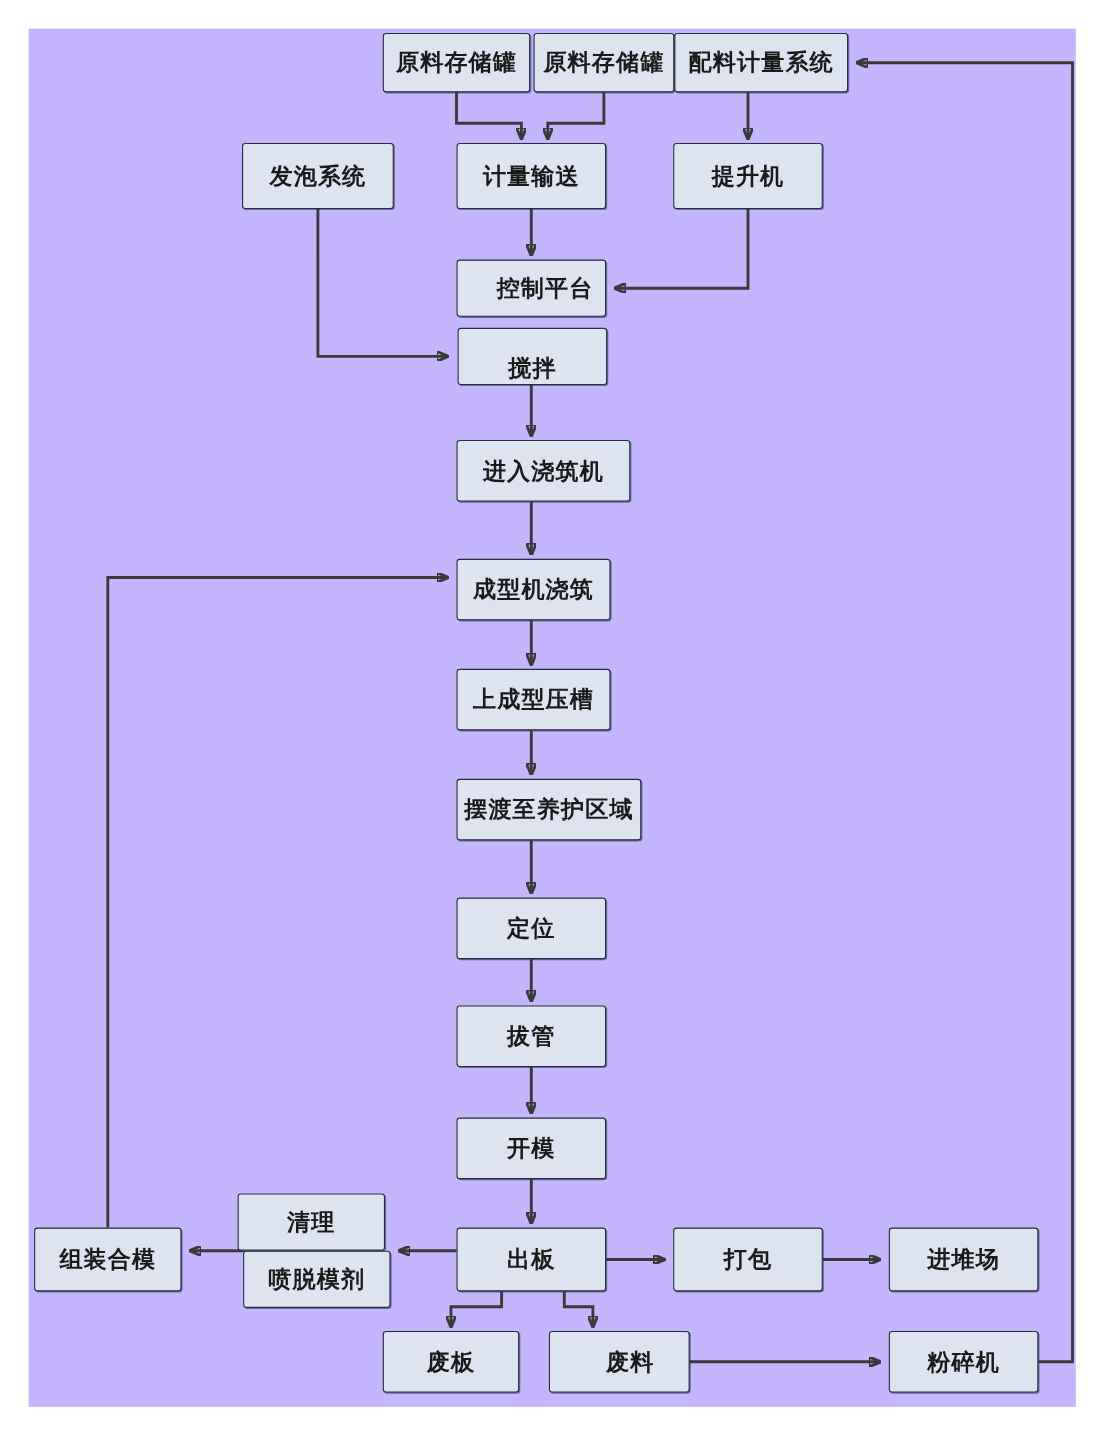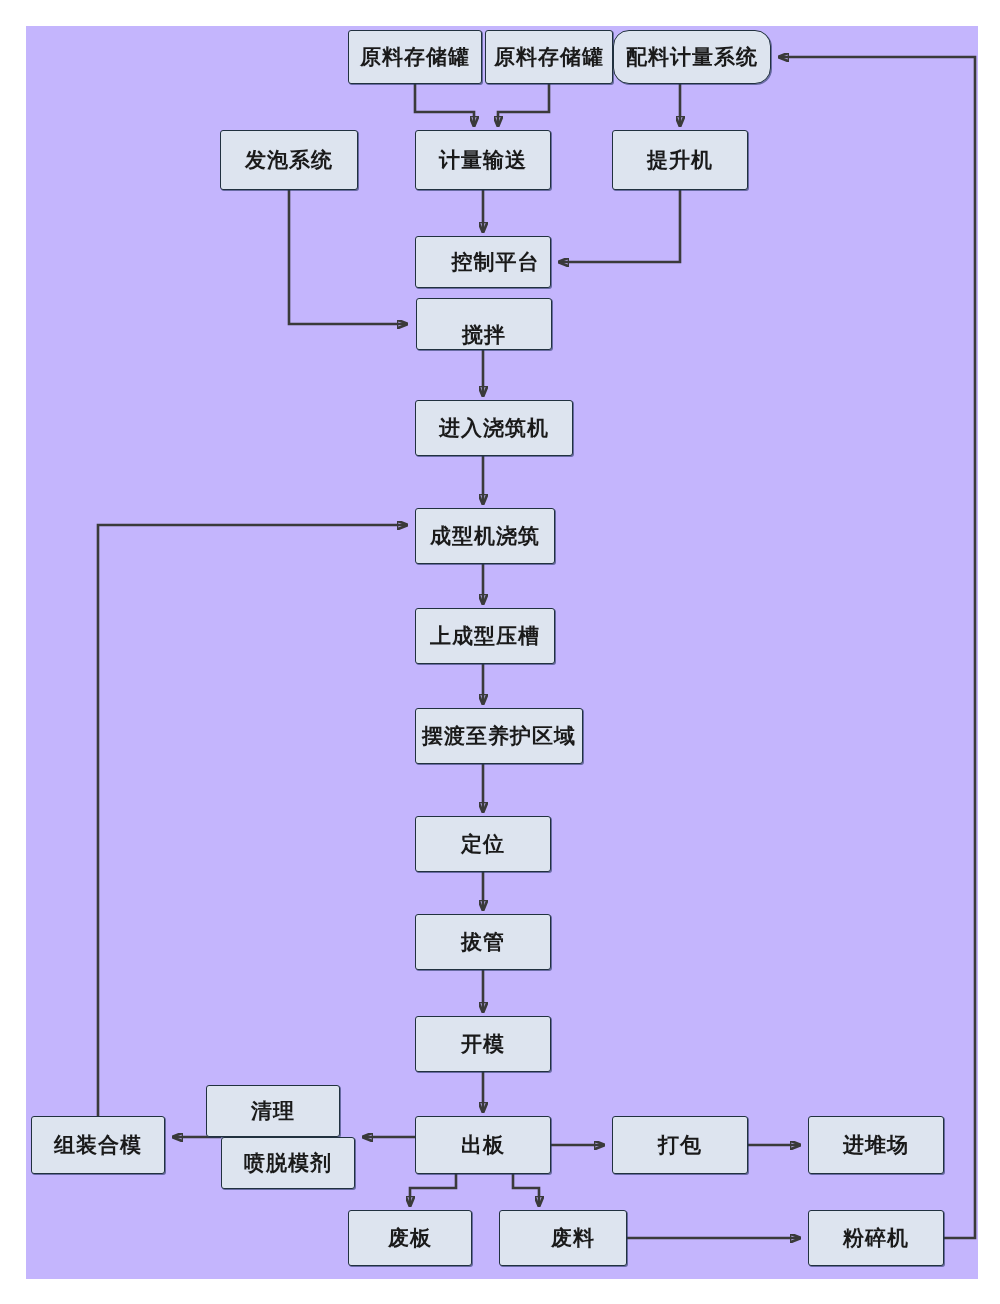--- a/index.html
+++ b/index.html
@@ -82,21 +82,21 @@
     <polyline points="918,1212 949,1212 949,31 753,31" marker-end="url(#ah)"></polyline>
   </svg>
 
   <div id="nodes">
       <div class="node" style="left: 322px; top: 4px; width: 134px; height: 54px;">
         <span>原料存储罐</span>
       </div>
       <div class="node" style="left: 459px; top: 4px; width: 128px; height: 54px;">
         <span>原料存储罐</span>
       </div>
-      <div class="node" style="left: 587px; top: 4px; width: 158px; height: 54px; border-radius: 16px;">
+      <div class="node" style="left: 587px; top: 4px; width: 158px; height: 54px;">
         <span>配料计量系统</span>
       </div>
       <div class="node" style="left: 194px; top: 104px; width: 138px; height: 60px;">
         <span>发泡系统</span>
       </div>
       <div class="node" style="left: 389px; top: 104px; width: 136px; height: 60px; align-items: center;">
         <span>计量输送</span>
       </div>
       <div class="node" style="left: 586px; top: 104px; width: 136px; height: 60px; text-align: center;">
         <span>提升机</span>
@@ -124,21 +124,21 @@
       </div>
       <div class="node" style="left: 389px; top: 888px; width: 136px; height: 56px;">
         <span>拔管</span>
       </div>
       <div class="node" style="left: 389px; top: 990px; width: 136px; height: 56px;">
         <span>开模</span>
       </div>
       <div class="node" style="left: 5px; top: 1090px; width: 134px; height: 58px;">
         <span>组装合模</span>
       </div>
-      <div class="node" style="left: 180px; top: 1059px; width: 134px; height: 52px;">
+      <div class="node" style="left: 190px; top: 1059px; width: 134px; height: 52px;">
         <span>清理</span>
       </div>
       <div class="node" style="left: 195px; top: 1111px; width: 134px; height: 52px;">
         <span>喷脱模剂</span>
       </div>
       <div class="node" style="left: 389px; top: 1090px; width: 136px; height: 58px;">
         <span>出板</span>
       </div>
       <div class="node" style="left: 586px; top: 1090px; width: 136px; height: 58px;">
         <span>打包</span>

